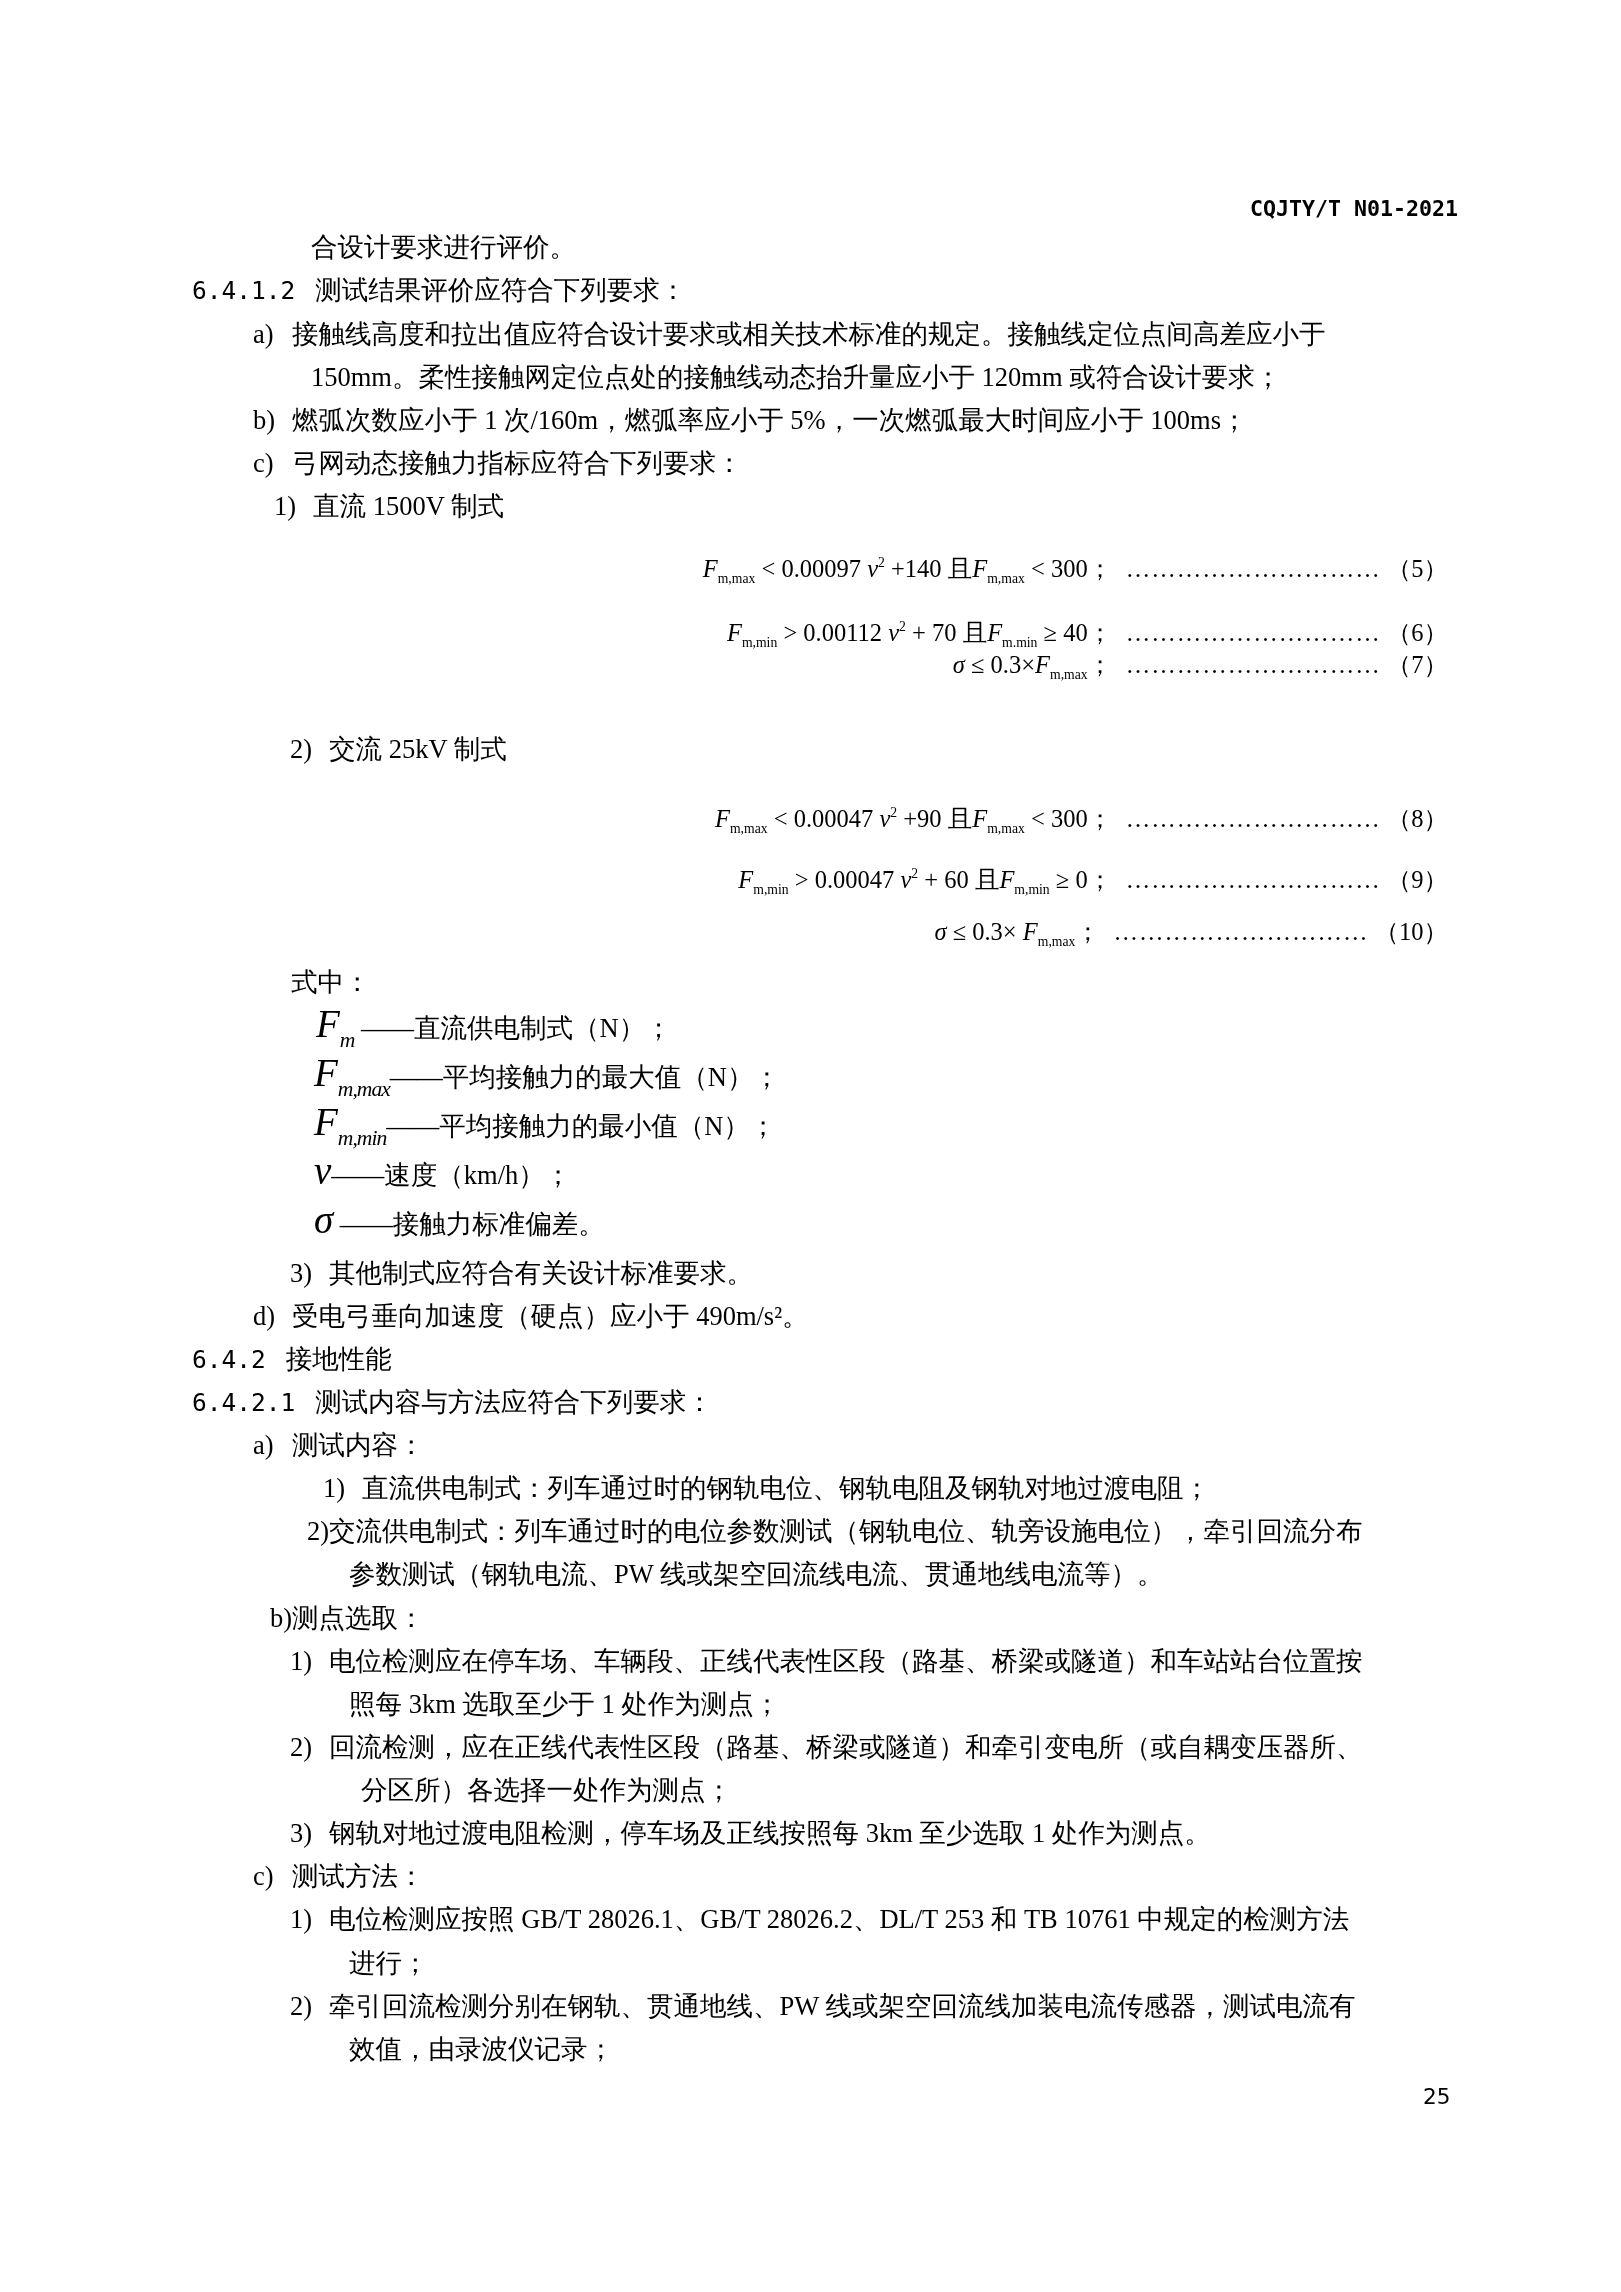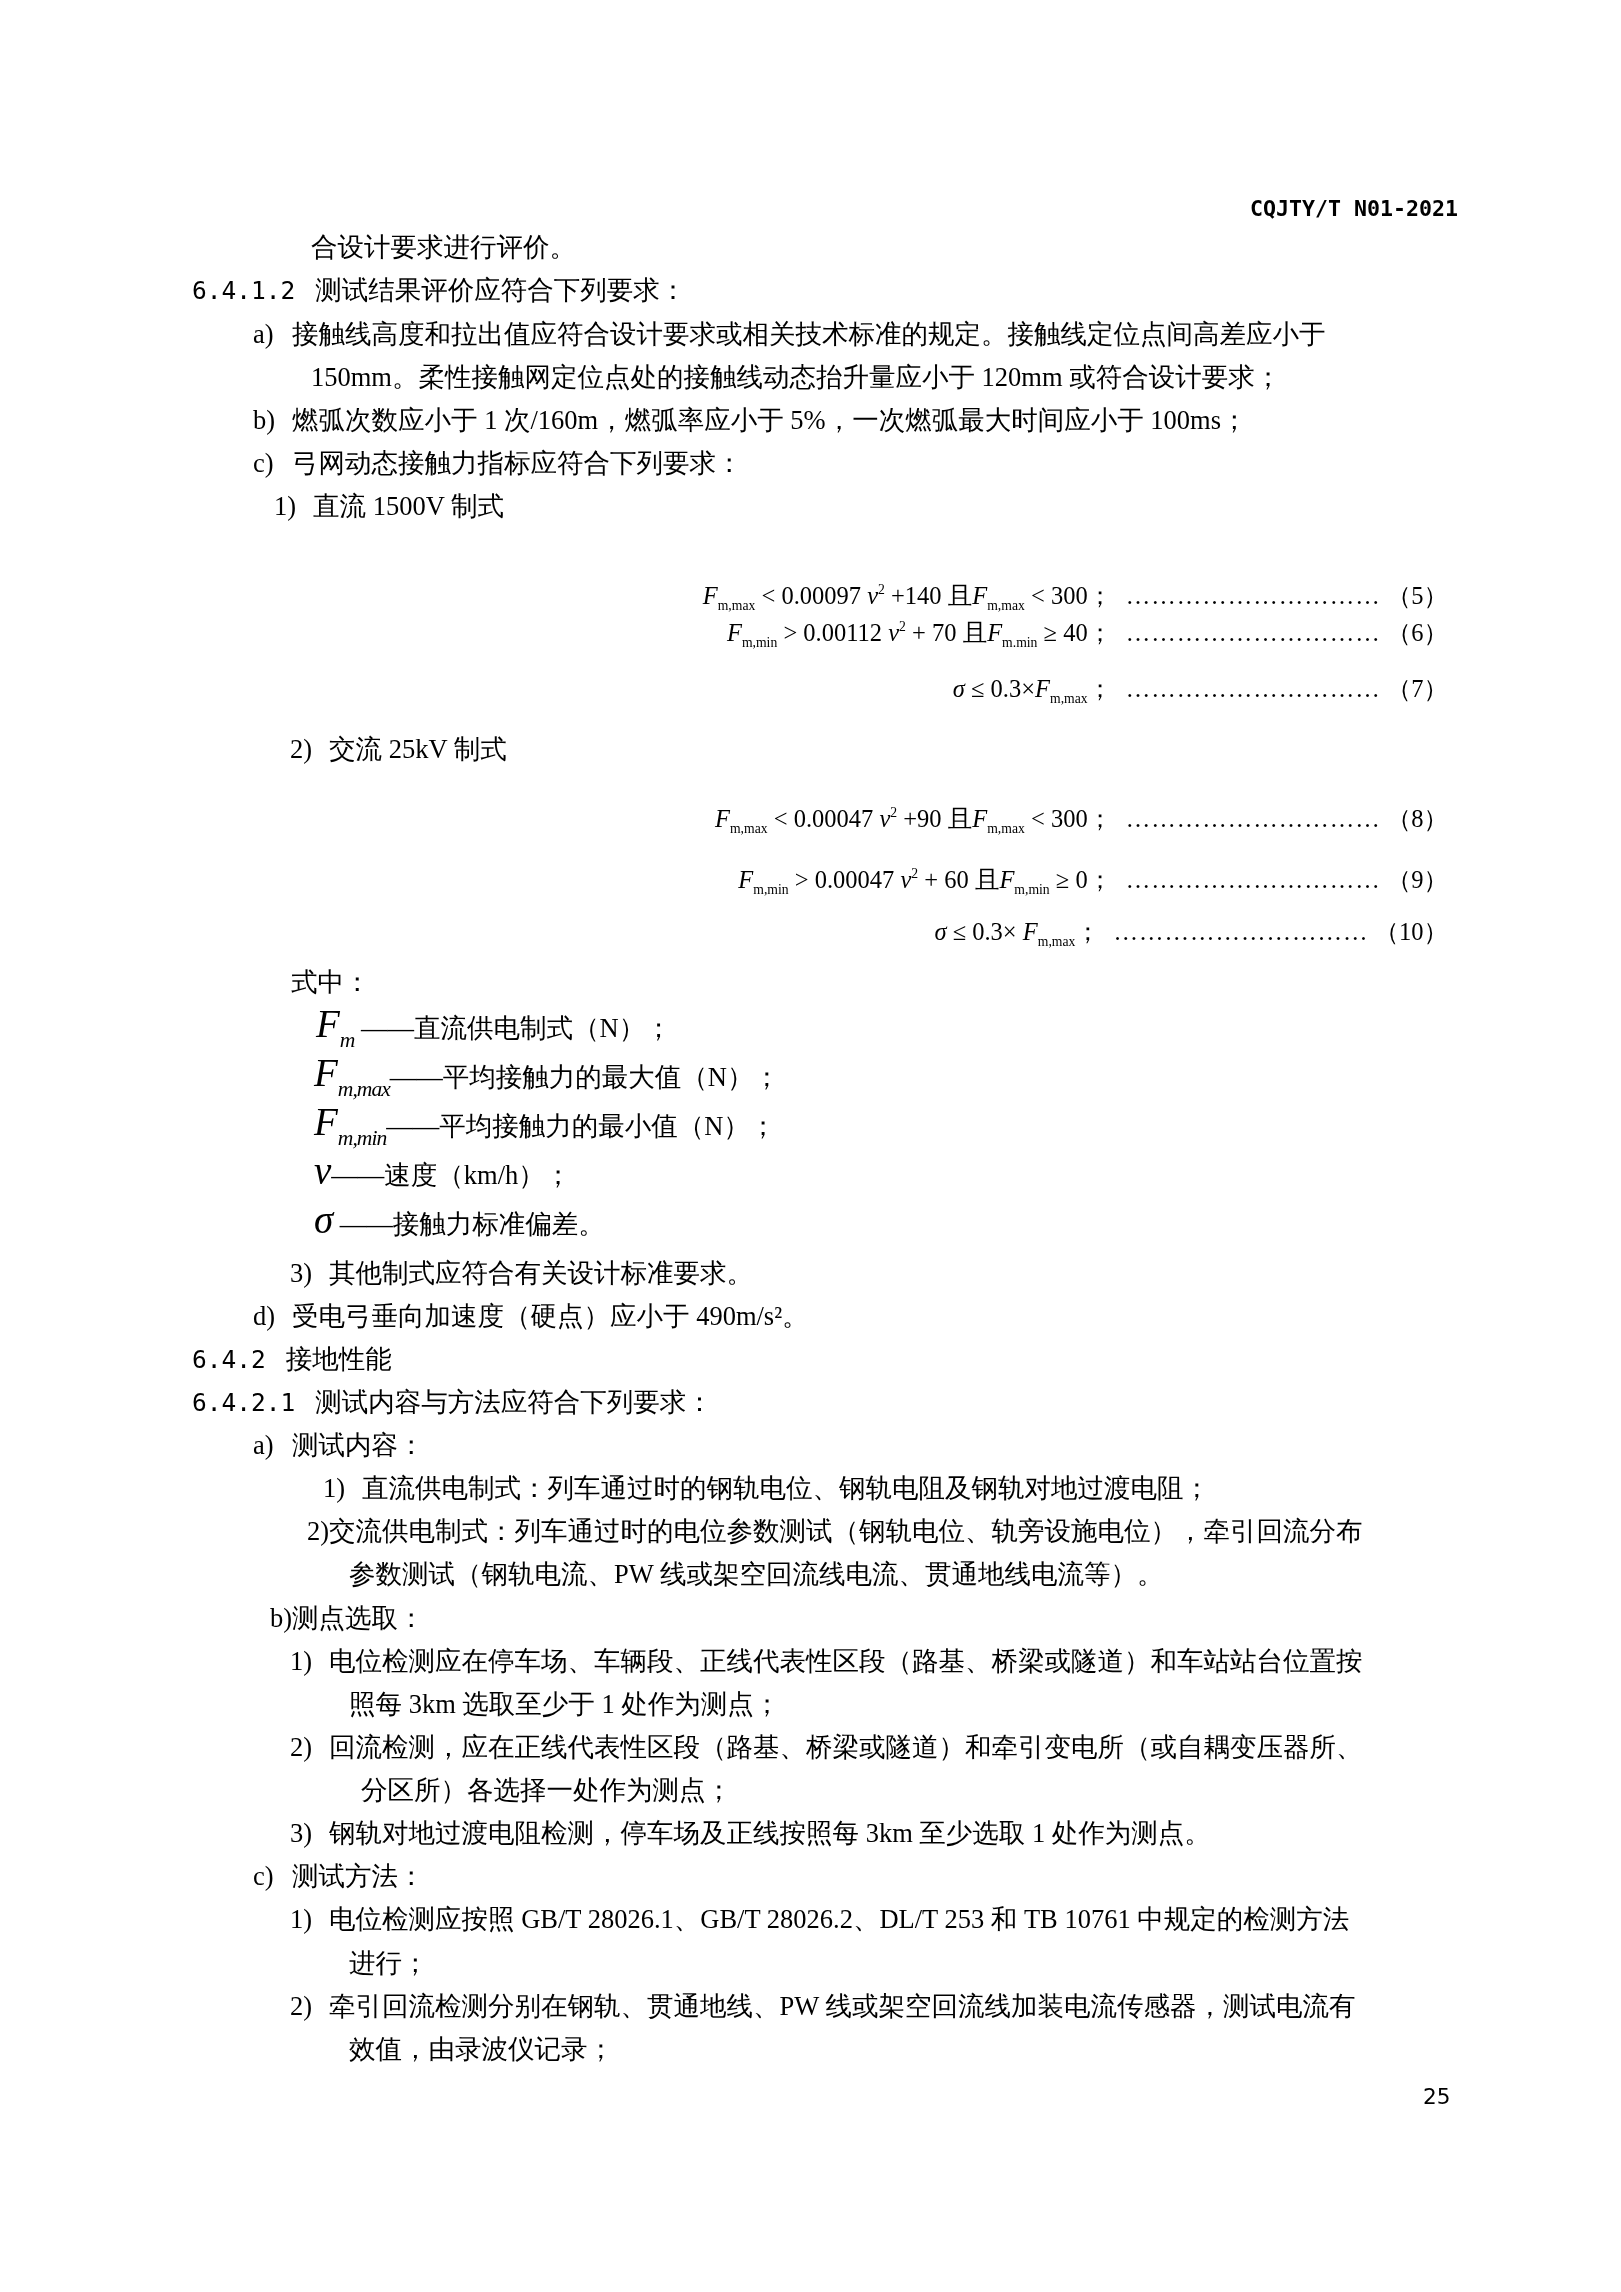--- a/index.html
+++ b/index.html
@@ -45,23 +45,23 @@
 </div>
 
 <div class="line" style="left:253px; top:447px;">
   <span class="mark">c)</span><span>弓网动态接触力指标应符合下列要求：</span>
 </div>
 
 <div class="line" style="left:274px; top:490px;">
   <span class="mark">1)</span><span>直流 1500V 制式</span>
 </div>
 
-<div class="eq" style="top:573px;"><i>F</i><sub>m,max</sub><span> &lt; 0.00097 </span><i>v</i><sup>2</sup><span> +140 </span><span>且</span><i>F</i><sub>m,max</sub><span> &lt; 300</span><span>；</span><span class="dots">…………………………</span><span class="eqno">（5）</span></div>
+<div class="eq" style="top:546px;"><i>F</i><sub>m,max</sub><span> &lt; 0.00097 </span><i>v</i><sup>2</sup><span> +140 </span><span>且</span><i>F</i><sub>m,max</sub><span> &lt; 300</span><span>；</span><span class="dots">…………………………</span><span class="eqno">（5）</span></div>
 <div class="eq" style="top:610px;"><i>F</i><sub>m,min</sub><span> &gt; 0.00112 </span><i>v</i><sup>2</sup><span> + 70 </span><span>且</span><i>F</i><sub>m.min</sub><span> ≥ 40</span><span>；</span><span class="dots">…………………………</span><span class="eqno">（6）</span></div>
-<div class="eq" style="top:672px;"><i>σ</i><span> ≤ 0.3×</span><i>F</i><sub>m,max</sub><span>；</span><span class="dots">…………………………</span><span class="eqno">（7）</span></div>
+<div class="eq" style="top:648px;"><i>σ</i><span> ≤ 0.3×</span><i>F</i><sub>m,max</sub><span>；</span><span class="dots">…………………………</span><span class="eqno">（7）</span></div>
 
 <div class="line" style="left:290px; top:733px;">
   <span class="mark">2)</span><span>交流 25kV 制式</span>
 </div>
 
 <div class="eq" style="top:796px;"><i>F</i><sub>m,max</sub><span> &lt; 0.00047 </span><i>v</i><sup>2</sup><span> +90 </span><span>且</span><i>F</i><sub>m,max</sub><span> &lt; 300</span><span>；</span><span class="dots">…………………………</span><span class="eqno">（8）</span></div>
 <div class="eq" style="top:857px;"><i>F</i><sub>m,min</sub><span> &gt; 0.00047  </span><i>v</i><sup>2</sup><span> + 60 </span><span>且</span><i>F</i><sub>m,min</sub><span> ≥ 0</span><span>；</span><span class="dots">…………………………</span><span class="eqno">（9）</span></div>
 <div class="eq" style="top:915px;"><i>σ</i><span> ≤ 0.3× </span><i>F</i><sub>m,max</sub><span>；</span><span class="dots">…………………………</span><span class="eqno">（10）</span></div>
 
 <div class="line" style="left:291px; top:966px;">式中：</div>

